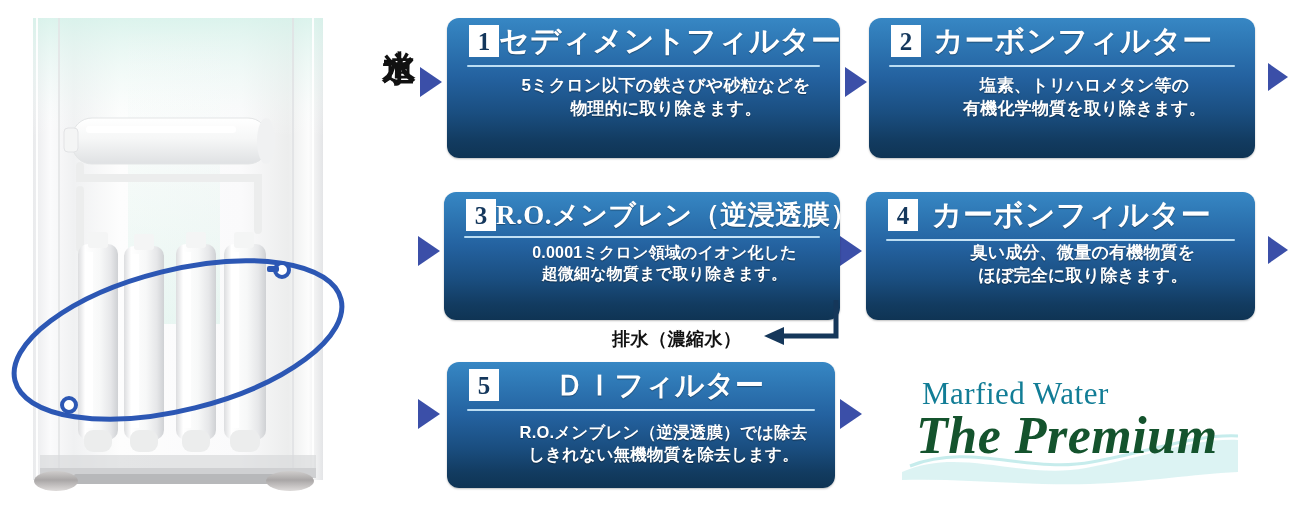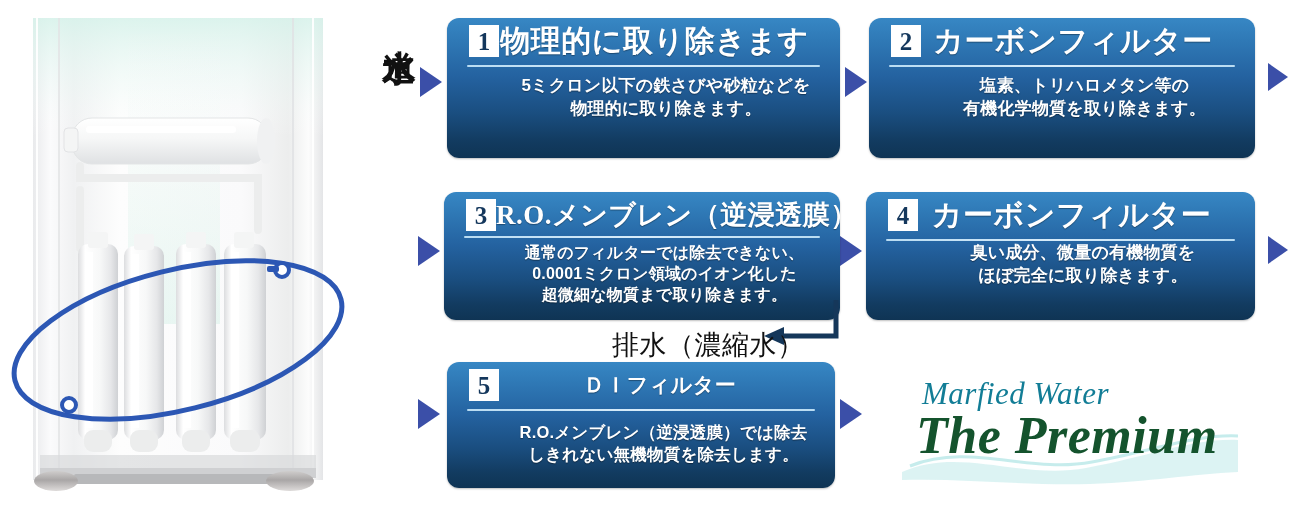--- a/index.html
+++ b/index.html
@@ -108,40 +108,39 @@
     margin-left: 45px;
   }
   .step-desc div { white-space: nowrap; }
 
   
   #drain-label {
     position: absolute;
     left: 612px;
     top: 327px;
     font-family: "Liberation Serif", "DejaVu Serif", serif;
-    font-size: 27px;
-    font-weight: 400;
+    font-size: 18px;
+    font-weight: 700;
     color: #111111;
     white-space: nowrap;
     letter-spacing: 0.5px;
   }
 
   
   #brand-logo {
     position: absolute;
     left: 900px;
     top: 368px;
     width: 340px;
     height: 120px;
   }
   .brand-line1 {
     position: absolute;
     left: 22px; top: 8px;
     font-family: "Liberation Serif", "DejaVu Serif", serif;
-    font-style: italic;
     font-size: 31px;
     color: #127d96;
     letter-spacing: 0.5px;
     white-space: nowrap;
   }
   .brand-line2 {
     position: absolute;
     left: 16px; top: 38px;
     font-family: "Liberation Serif", "DejaVu Serif", serif;
     font-style: italic;
@@ -277,21 +276,21 @@
 <div class="tri-arrow" style="left:418px; top:236px;"></div>
 <div class="tri-arrow" style="left:840px; top:236px;"></div>
 <div class="tri-arrow" style="left:1268px; top:236px; border-width:14px 0 14px 20px;"></div>
 
 <div class="tri-arrow" style="left:418px; top:399px;"></div>
 <div class="tri-arrow" style="left:840px; top:399px;"></div>
 
 <div class="step-box" style="left:447px; top:18px; width:393px; height:140px;">
   <div class="step-head">
     <div class="step-badge">1</div>
-    <div class="step-title">物理的に取り除きます</div>
+    <div class="step-title">セディメントフィルター</div>
   </div>
   <div class="step-rule"></div>
   <div class="step-desc">
     <div>5ミクロン以下の鉄さびや砂粒などを</div>
     <div>物理的に取り除きます。</div>
   </div>
 </div>
 
 <div class="step-box" style="left:869px; top:18px; width:386px; height:140px;">
   <div class="step-head">
@@ -305,21 +304,20 @@
   </div>
 </div>
 
 <div class="step-box" style="left:444px; top:192px; width:396px; height:128px;">
   <div class="step-head">
     <div class="step-badge">3</div>
     <div class="step-title" style="font-size:27px; padding-right:18px;">R.O.メンブレン（逆浸透膜）</div>
   </div>
   <div class="step-rule" style="margin-top:3px;"></div>
   <div class="step-desc" style="font-size:16px; padding-top:5px; line-height:1.3;">
-    <div>通常のフィルターでは除去できない、</div>
     <div>0.0001ミクロン領域のイオン化した</div>
     <div>超微細な物質まで取り除きます。</div>
   </div>
 </div>
 
 <div class="step-box" style="left:866px; top:192px; width:389px; height:128px;">
   <div class="step-head">
     <div class="step-badge">4</div>
     <div class="step-title">カーボンフィルター</div>
   </div>
@@ -332,21 +330,21 @@
 
 <svg style="position:absolute; left:760px; top:300px; width:110px; height:50px;" viewBox="0 0 110 50" width="110" height="50">
   <path d="M76 0 L76 36 L22 36" fill="none" stroke="#15375a" stroke-width="5" stroke-linejoin="miter"></path>
   <polygon points="4,36 24,27 24,45" fill="#15375a"></polygon>
 </svg>
 <div id="drain-label">排水（濃縮水）</div>
 
 <div class="step-box" style="left:447px; top:362px; width:388px; height:126px;">
   <div class="step-head">
     <div class="step-badge">5</div>
-    <div class="step-title" style="font-size:21px; padding-right:14px;">ＤＩフィルター</div>
+    <div class="step-title" style="font-size:29px; padding-right:14px;">ＤＩフィルター</div>
   </div>
   <div class="step-rule"></div>
   <div class="step-desc" style="font-size:16.5px; padding-top:11px;">
     <div>R.O.メンブレン（逆浸透膜）では除去</div>
     <div>しきれない無機物質を除去します。</div>
   </div>
 </div>
 
 <div id="brand-logo">
   <svg style="position:absolute; left:0; top:0;" viewBox="0 0 340 120" width="340" height="120">

